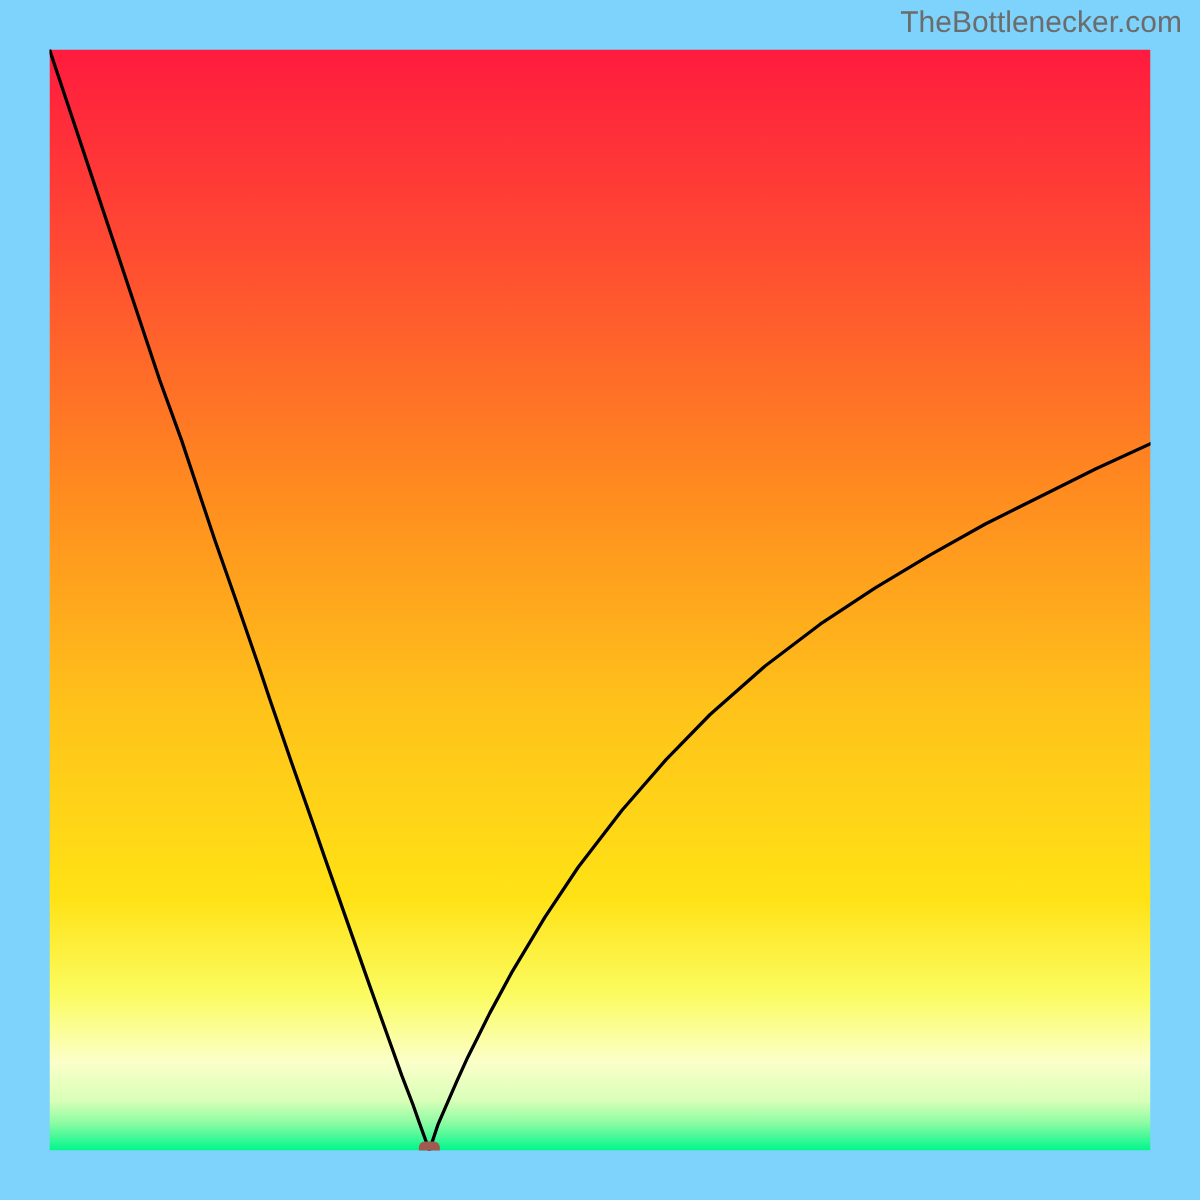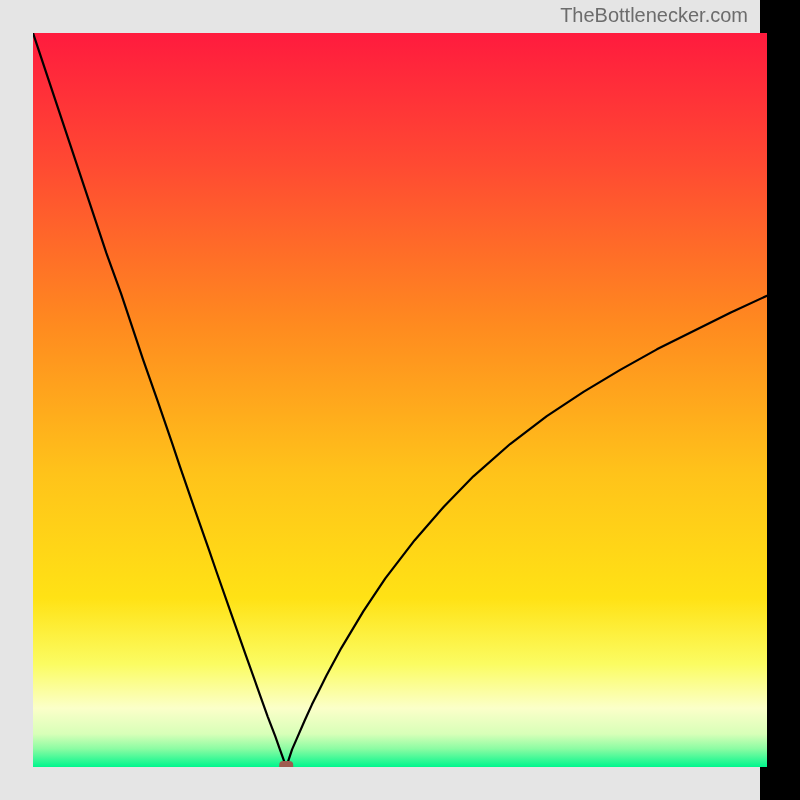--- a/index.html
+++ b/index.html
@@ -9,21 +9,22 @@
     height: 800px;
     overflow: hidden;
     background: #000000;
     font-family: Arial, Helvetica, sans-serif;
   }
 
   .outer {
     position: relative;
     width: 760px;
     height: 800px;
-    background: #e5e5e5;
+    background: #7dd3fc;
+    padding-left: 40px;
   }
 
   .watermark {
     position: absolute;
     top: 4px;
     right: 12px;
     color: #6c6c6c;
     font-size: 20px;
     font-weight: 400;
     letter-spacing: 0;

